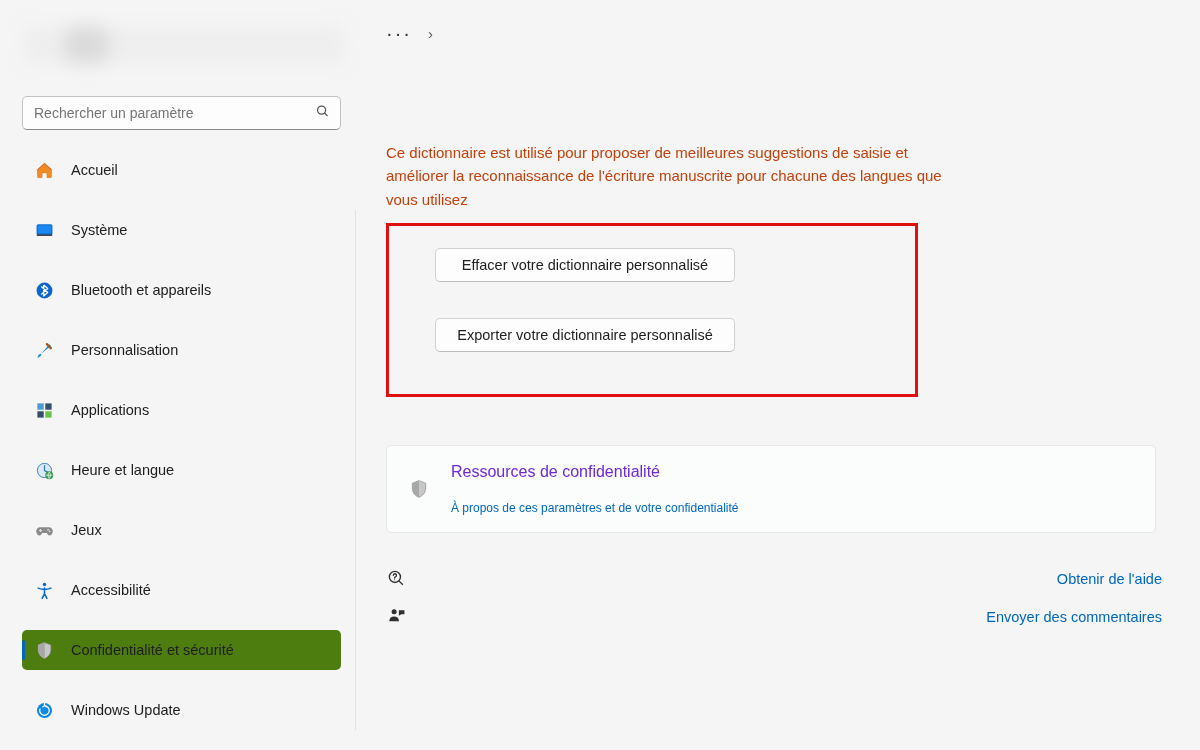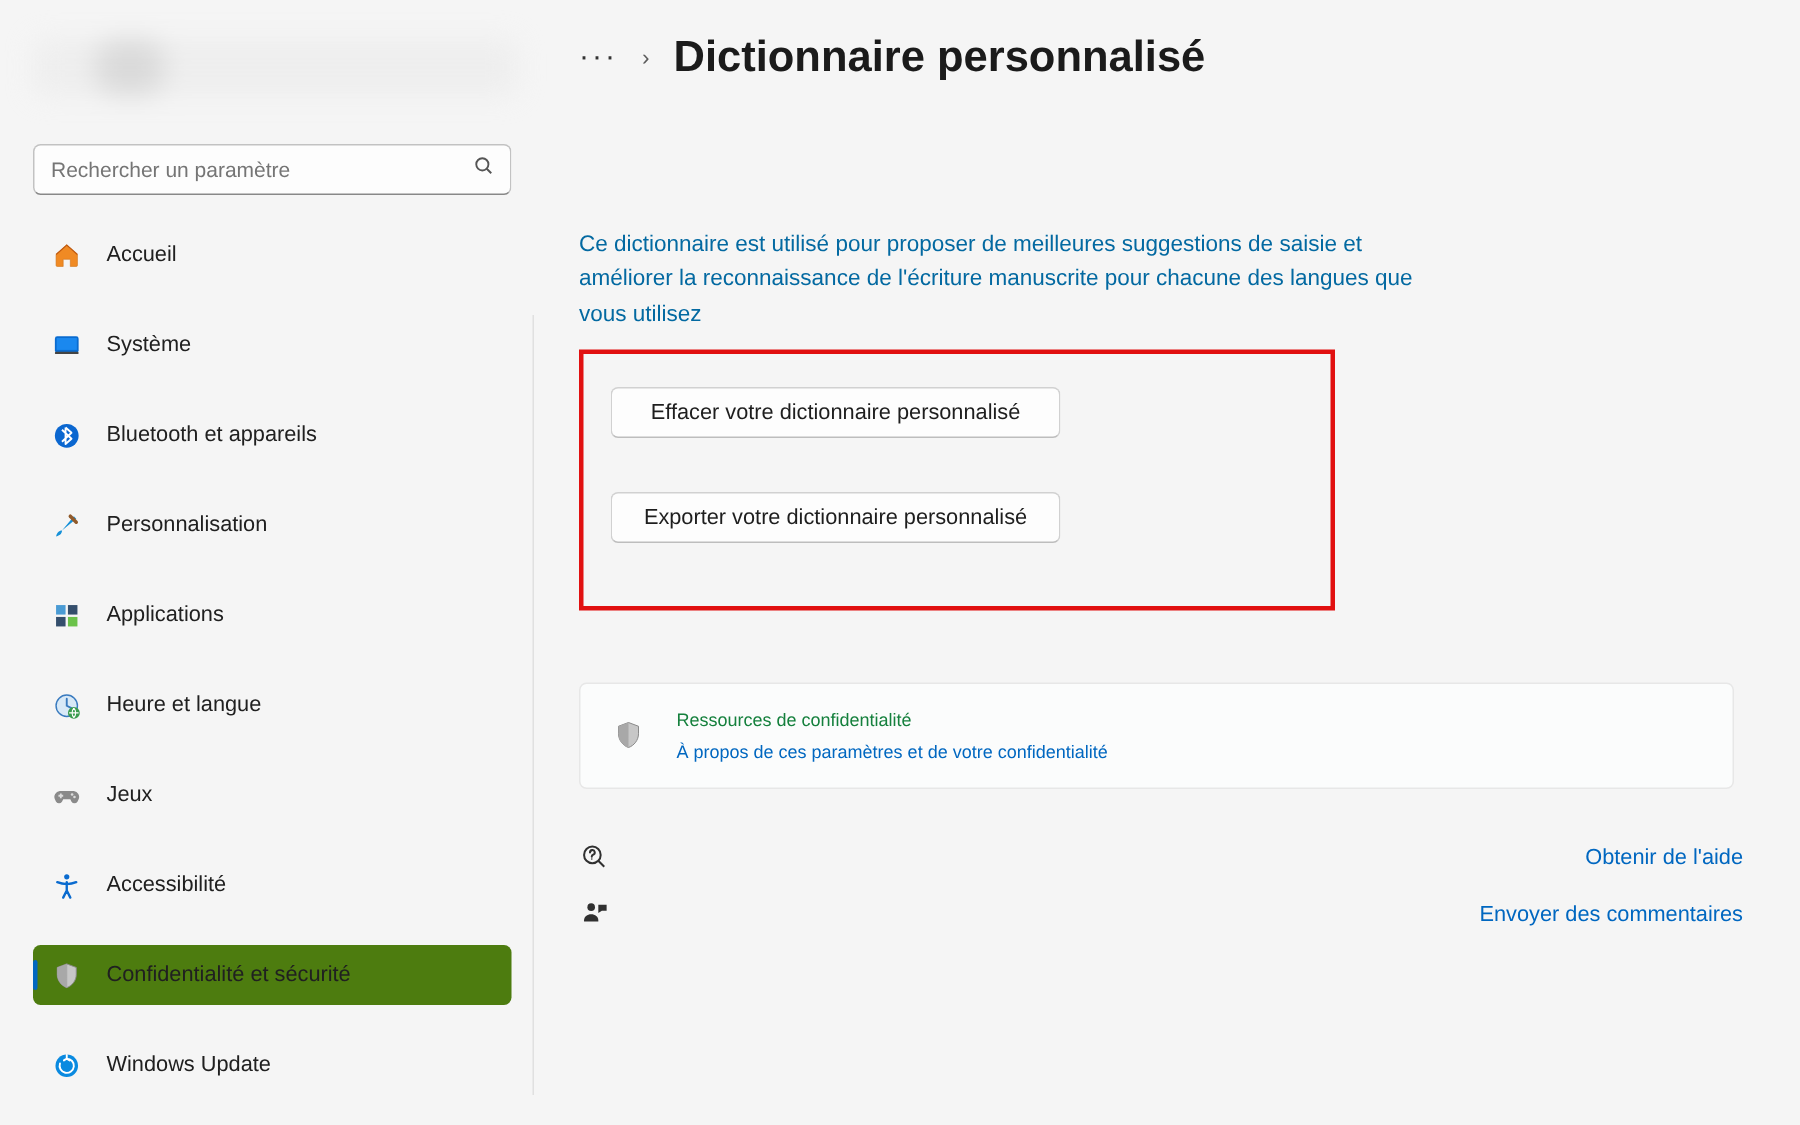--- a/index.html
+++ b/index.html
@@ -120,21 +120,21 @@
     color: #5a5a5a;
     font-size: 15px;
   }
   .page-title {
     font-size: 29px;
     font-weight: 600;
     color: #1b1b1b;
   }
   .desc {
     font-size: 15px;
-    color: #0369a1;
+    color: #c2410c;
     line-height: 1.55;
     max-width: 580px;
     margin-bottom: 12px;
   }
   .highlight-box {
     border: 3px solid #e11010;
     padding: 22px 180px 42px 18px;
     display: inline-block;
     margin-bottom: 48px;
   }
@@ -143,38 +143,39 @@
     border-bottom: 1px solid #bdbdbd;
     border-radius: 5px;
     background: #fdfdfd;
     font-size: 14.5px;
     padding: 8px 16px;
     cursor: pointer;
     text-align: center;
     color: #1e1e1e;
     display: inline-block;
     min-width: 300px;
+    margin-left: 28px;
   }
   .action-btn-wrap { margin-bottom: 0; }
   .btn-gap { height: 36px; }
   .card {
     border: 1px solid #e7e7e7;
     border-radius: 5px;
     background: #fbfcfc;
     padding: 17px 22px;
     display: flex;
     align-items: center;
     gap: 22px;
     margin-bottom: 36px;
     max-width: 770px;
   }
   .card-title {
-    font-size: 12px;
-    color: #15803d;
-    margin-bottom: 7px;
+    font-size: 16px;
+    color: #6d28d9;
+    margin-bottom: 20px;
   }
   .card-link {
     color: #0067c0;
     font-size: 12px;
     cursor: pointer;
   }
   .footer-links {
     display: flex;
     flex-direction: column;
     gap: 18px;
@@ -315,21 +316,20 @@
       </div>
     </nav>
   </aside>
 
   <div class="divider"></div>
 
   <main class="main">
     <div class="breadcrumb-row">
       <span class="bc-dots">···</span>
       <span class="bc-chevron">›</span>
-      <h1 class="page-title">Dictionnaire personnalisé</h1>
     </div>
 
     <p class="desc">Ce dictionnaire est utilisé pour proposer de meilleures suggestions de saisie et améliorer la reconnaissance de l'écriture manuscrite pour chacune des langues que vous utilisez</p>
 
     <div class="highlight-box">
       <div class="action-btn-wrap">
         <button class="action-btn">Effacer votre dictionnaire personnalisé</button>
       </div>
       <div class="btn-gap"></div>
       <div class="action-btn-wrap">

